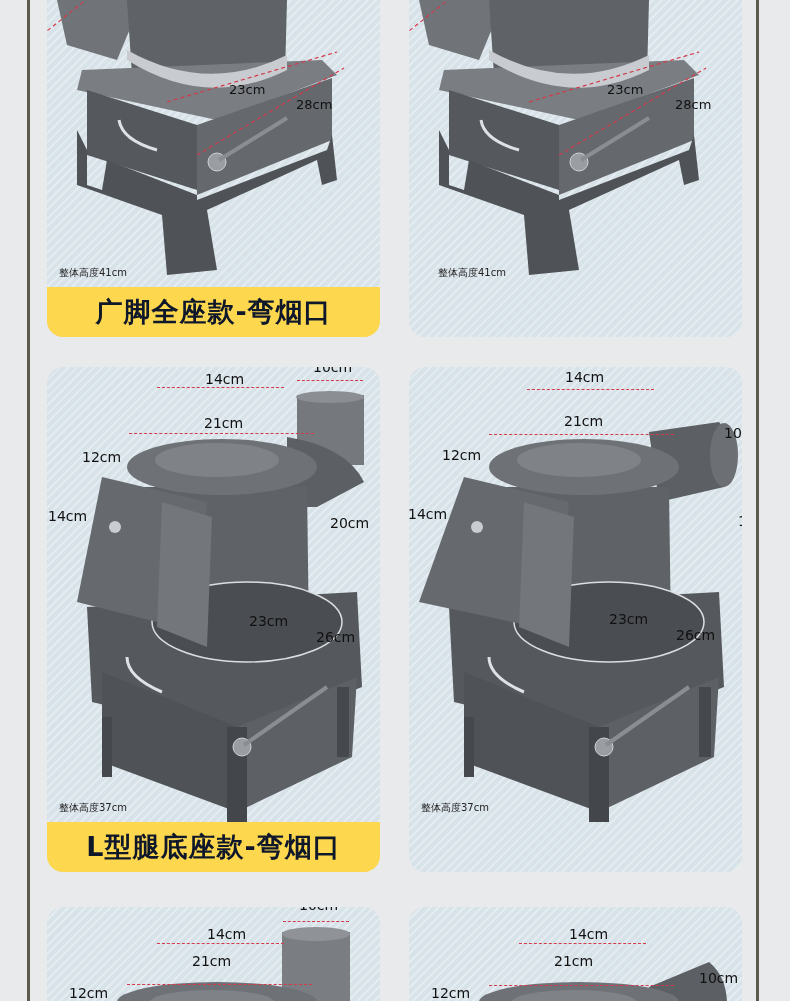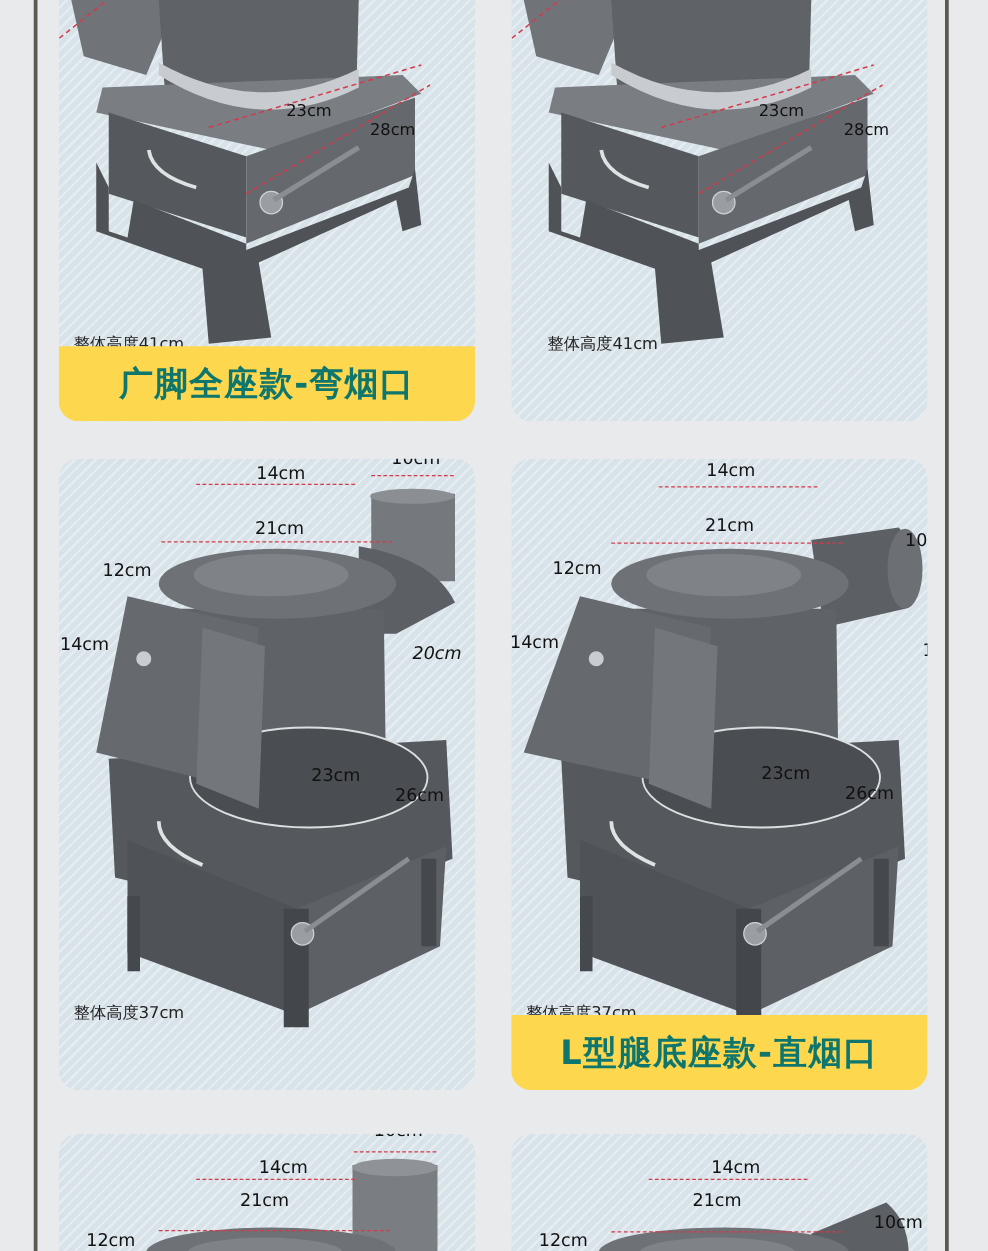--- a/index.html
+++ b/index.html
@@ -4,23 +4,23 @@
 <style>
   html,body{margin:0;padding:0;}
   body{width:790px;height:1001px;overflow:hidden;background:#e9eaec;position:relative;font-family:"DejaVu Sans",sans-serif;}
   .rail{position:absolute;top:0;width:3px;height:1001px;background:#5b5a4f;}
   .rail.left{left:27px;}
   .rail.right{left:756px;}
   .card{position:absolute;width:333px;border-radius:16px;overflow:hidden;
     background-color:#d7e2e9;
     background-image:repeating-linear-gradient(-45deg,rgba(255,255,255,0.35) 0 2px,rgba(255,255,255,0) 2px 6px);}
   .card.top{border-top-left-radius:0;border-top-right-radius:0;}
-  .label-bar{position:absolute;left:0;right:0;bottom:0;height:60px;background:#fdd84f;
-    display:flex;align-items:center;justify-content:center;font-size:27px;font-weight:bold;color:#0f766e;letter-spacing:1px;}
-  .height-note{position:absolute;left:12px;font-size:13px;color:#222;}
+  .label-bar{position:absolute;left:0;right:0;bottom:0;height:50px;background:#fdd84f;
+    display:flex;align-items:center;justify-content:center;font-size:27px;font-weight:bold;color:#0f172a;letter-spacing:1px;}
+  .height-note{position:absolute;left:12px;font-size:10px;color:#222;}
   .dim{position:absolute;font-size:13px;color:#111;white-space:nowrap;}
   .dash{position:absolute;border-top:1.5px dashed #d43a4a;height:0;}
   svg{position:absolute;left:0;top:0;}
 </style>
 </head>
 <body>
 
 <div class="rail left"></div>
 <div class="rail right"></div>
 
@@ -90,24 +90,25 @@
     <path d="M80,290 Q80,310 115,325" stroke="#dfe2e5" stroke-width="3" fill="none"></path>
   </svg>
   <div class="dash" style="left:110px;top:20px;width:127px;"></div>
   <div class="dash" style="left:250px;top:13px;width:66px;"></div>
   <div class="dash" style="left:82px;top:66px;width:185px;"></div>
   <span class="dim" style="left:266px;top:-8px;font-size:14px;">10cm</span>
   <span class="dim" style="left:158px;top:4px;font-size:14px;">14cm</span>
   <span class="dim" style="left:157px;top:48px;font-size:14px;">21cm</span>
   <span class="dim" style="left:35px;top:82px;font-size:14px;">12cm</span>
   <span class="dim" style="left:1px;top:141px;font-size:14px;">14cm</span>
-  <span class="dim" style="left:283px;top:148px;font-size:14px;font-style:italic;">20cm</span>
+  <span class="dim" style="left:283px;top:148px;font-size:14px;">20cm</span>
   <span class="dim" style="left:202px;top:246px;font-size:14px;">23cm</span>
   <span class="dim" style="left:269px;top:262px;font-size:14px;">26cm</span>
   <span class="height-note" style="top:434px;">整体高度37cm</span>
+  <div class="label-bar">L型腿底座款-弯烟口</div>
 </div>
 
 <div class="card" style="left:409px;top:367px;height:505px;">
   <svg width="333" height="455">
     <path d="M240,65 L310,55 Q335,85 315,120 L250,135 Z" fill="#5c5f63"></path>
     <ellipse cx="315" cy="88" rx="14" ry="32" fill="#6c6f74"></ellipse>
     <path d="M95,120 L260,120 L262,270 L100,270 Z" fill="#5f6267"></path>
     <ellipse cx="175" cy="100" rx="95" ry="28" fill="#6e7176"></ellipse>
     <ellipse cx="170" cy="93" rx="62" ry="17" fill="#7f8287"></ellipse>
     <path d="M40,240 L310,225 L315,320 L190,370 L45,335 Z" fill="#55585c"></path>
@@ -128,21 +129,20 @@
   <div class="dash" style="left:80px;top:67px;width:185px;"></div>
   <span class="dim" style="left:156px;top:2px;font-size:14px;">14cm</span>
   <span class="dim" style="left:155px;top:46px;font-size:14px;">21cm</span>
   <span class="dim" style="left:315px;top:58px;font-size:14px;">10cm</span>
   <span class="dim" style="left:33px;top:80px;font-size:14px;">12cm</span>
   <span class="dim" style="left:-1px;top:139px;font-size:14px;">14cm</span>
   <span class="dim" style="left:281px;top:146px;font-size:14px;margin-left:48px;">16cm</span>
   <span class="dim" style="left:200px;top:244px;font-size:14px;">23cm</span>
   <span class="dim" style="left:267px;top:260px;font-size:14px;">26cm</span>
   <span class="height-note" style="top:434px;">整体高度37cm</span>
-  <div class="label-bar">L型腿底座款-直烟口</div>
 </div>
 
 <div class="card" style="left:47px;top:907px;height:140px;">
   <svg width="333" height="140">
     <rect x="235" y="25" width="68" height="120" fill="#7a7d82"></rect>
     <ellipse cx="269" cy="27" rx="34" ry="7" fill="#8f9297"></ellipse>
     <ellipse cx="170" cy="95" rx="100" ry="20" fill="#6e7176"></ellipse>
     <ellipse cx="165" cy="95" rx="62" ry="12" fill="#7f8287"></ellipse>
   </svg>
   <div class="dash" style="left:110px;top:36px;width:127px;"></div>

